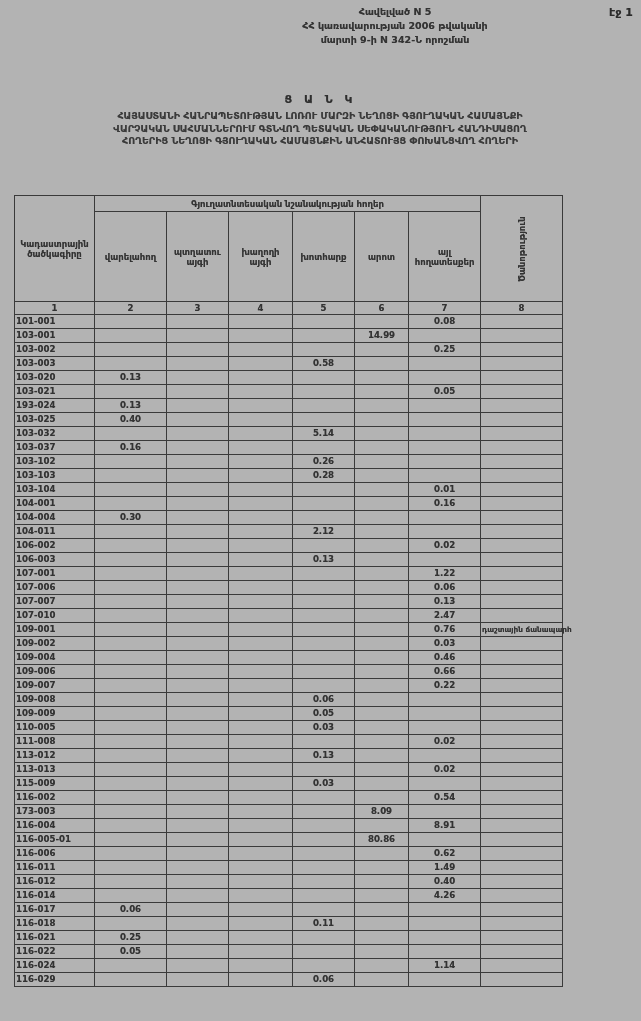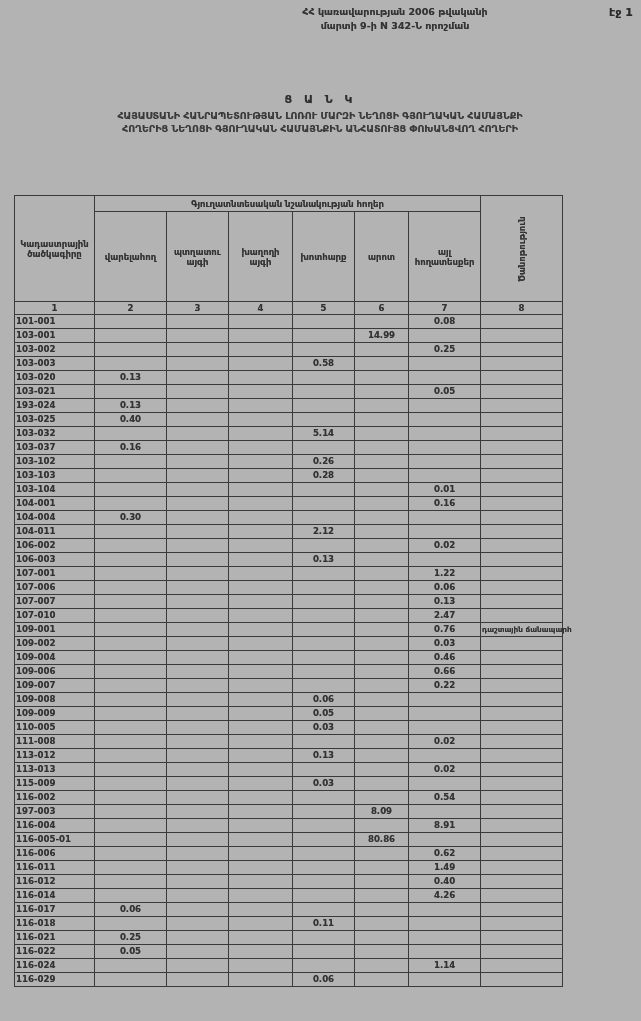--- a/index.html
+++ b/index.html
@@ -76,28 +76,30 @@
   }
 </style>
 </head>
 <body>
 
 <div class="page">
 
   <div class="page-label">էջ 1</div>
 
   <div class="doc-header">
+    <div>Հավելված N 5</div>
     <div>ՀՀ կառավարության 2006 թվականի</div>
     <div>մարտի 9-ի N 342-Ն որոշման</div>
   </div>
 
   <div class="doc-title">Ց Ա Ն Կ</div>
 
   <div class="doc-subtitle">
     <div>ՀԱՅԱՍՏԱՆԻ ՀԱՆՐԱՊԵՏՈՒԹՅԱՆ ԼՈՌՈՒ ՄԱՐԶԻ ՆԵՂՈՑԻ ԳՅՈՒՂԱԿԱՆ ՀԱՄԱՅՆՔԻ</div>
+    <div>ՎԱՐՉԱԿԱՆ ՍԱՀՄԱՆՆԵՐՈՒՄ ԳՏՆՎՈՂ ՊԵՏԱԿԱՆ ՍԵՓԱԿԱՆՈՒԹՅՈՒՆ ՀԱՆԴԻՍԱՑՈՂ</div>
     <div>ՀՈՂԵՐԻՑ ՆԵՂՈՑԻ ԳՅՈՒՂԱԿԱՆ ՀԱՄԱՅՆՔԻՆ ԱՆՀԱՏՈՒՅՑ ՓՈԽԱՆՑՎՈՂ ՀՈՂԵՐԻ</div>
   </div>
 
   <table class="land-table">
     <colgroup>
       <col class="c1">
         <col class="c2">
         <col class="c3">
         <col class="c4">
       <col class="c5">
@@ -477,21 +479,21 @@
           <td class="code-cell">116-002</td>
           <td></td>
           <td></td>
           <td></td>
           <td></td>
           <td></td>
           <td>0.54</td>
           <td class="note-cell"></td>
         </tr>
         <tr>
-          <td class="code-cell">197-003</td>
+          <td class="code-cell">173-003</td>
           <td></td>
           <td></td>
           <td></td>
           <td></td>
           <td>8.09</td>
           <td></td>
           <td class="note-cell"></td>
         </tr>
         <tr>
           <td class="code-cell">116-004</td>

